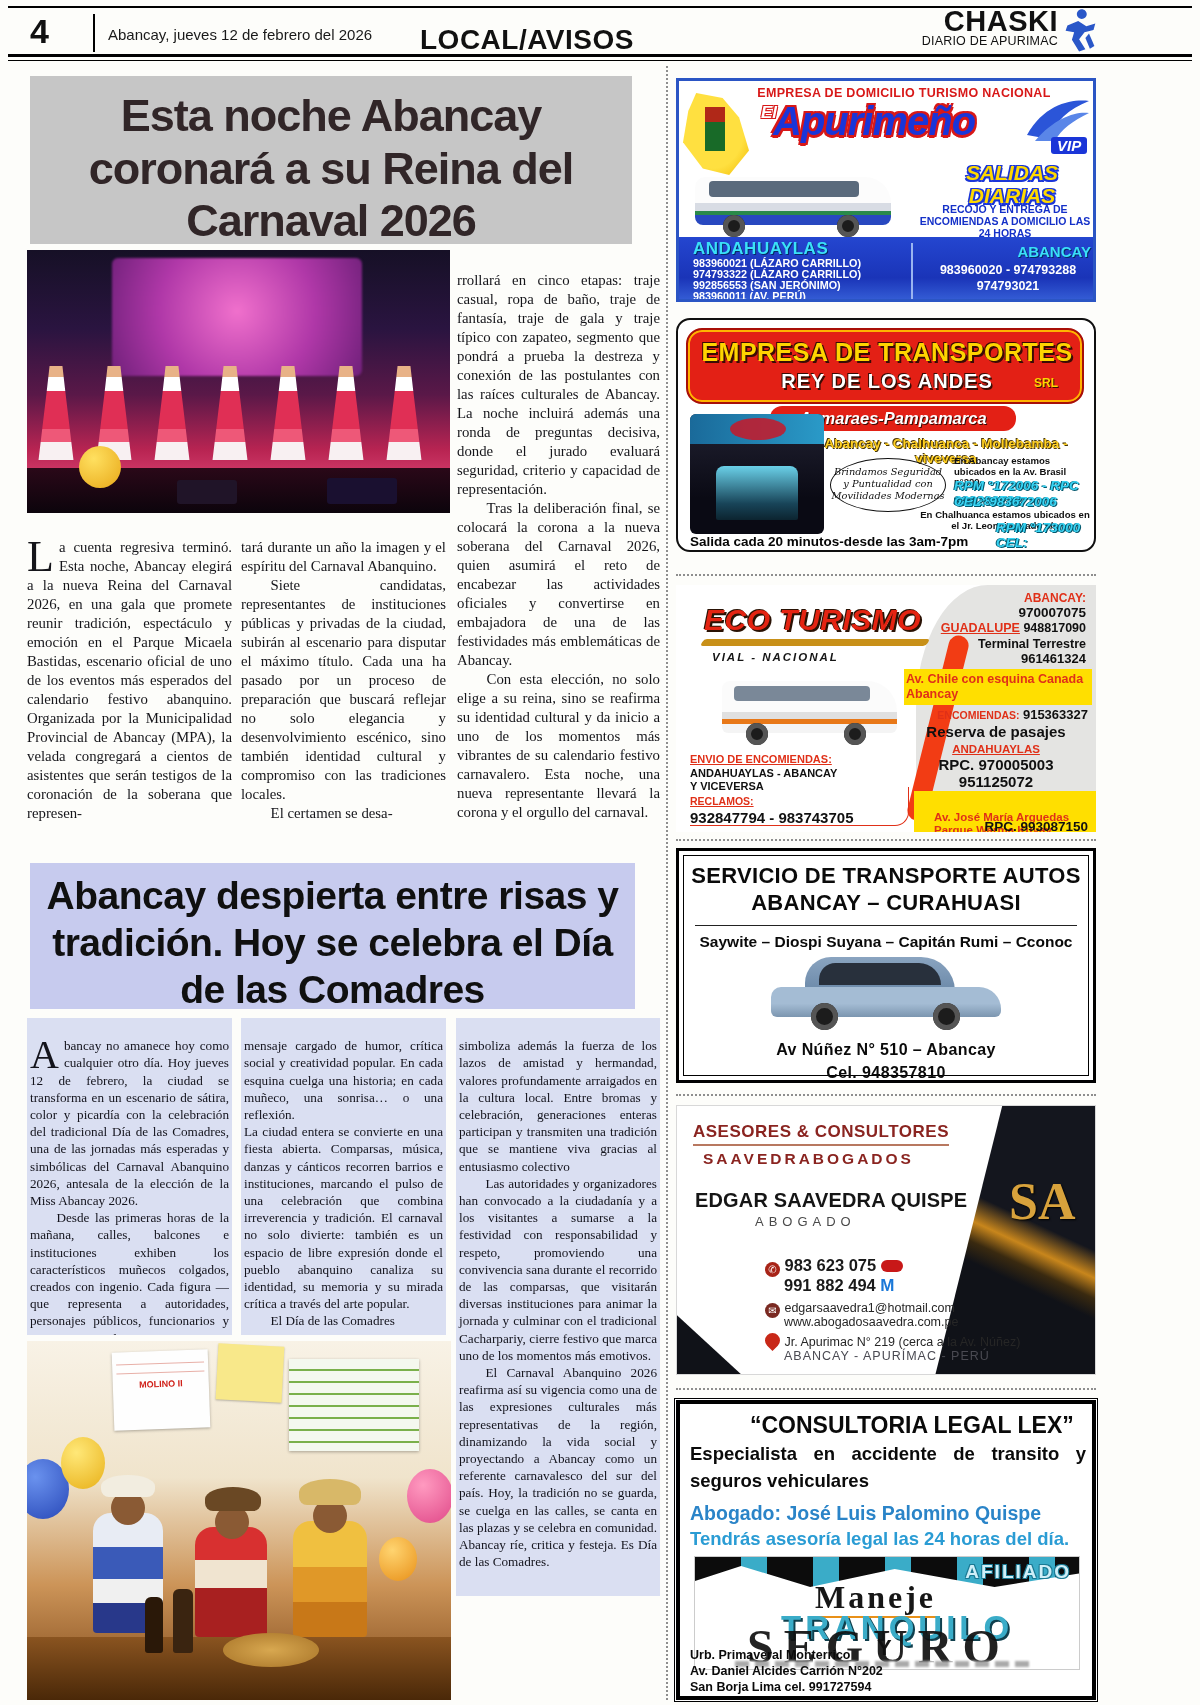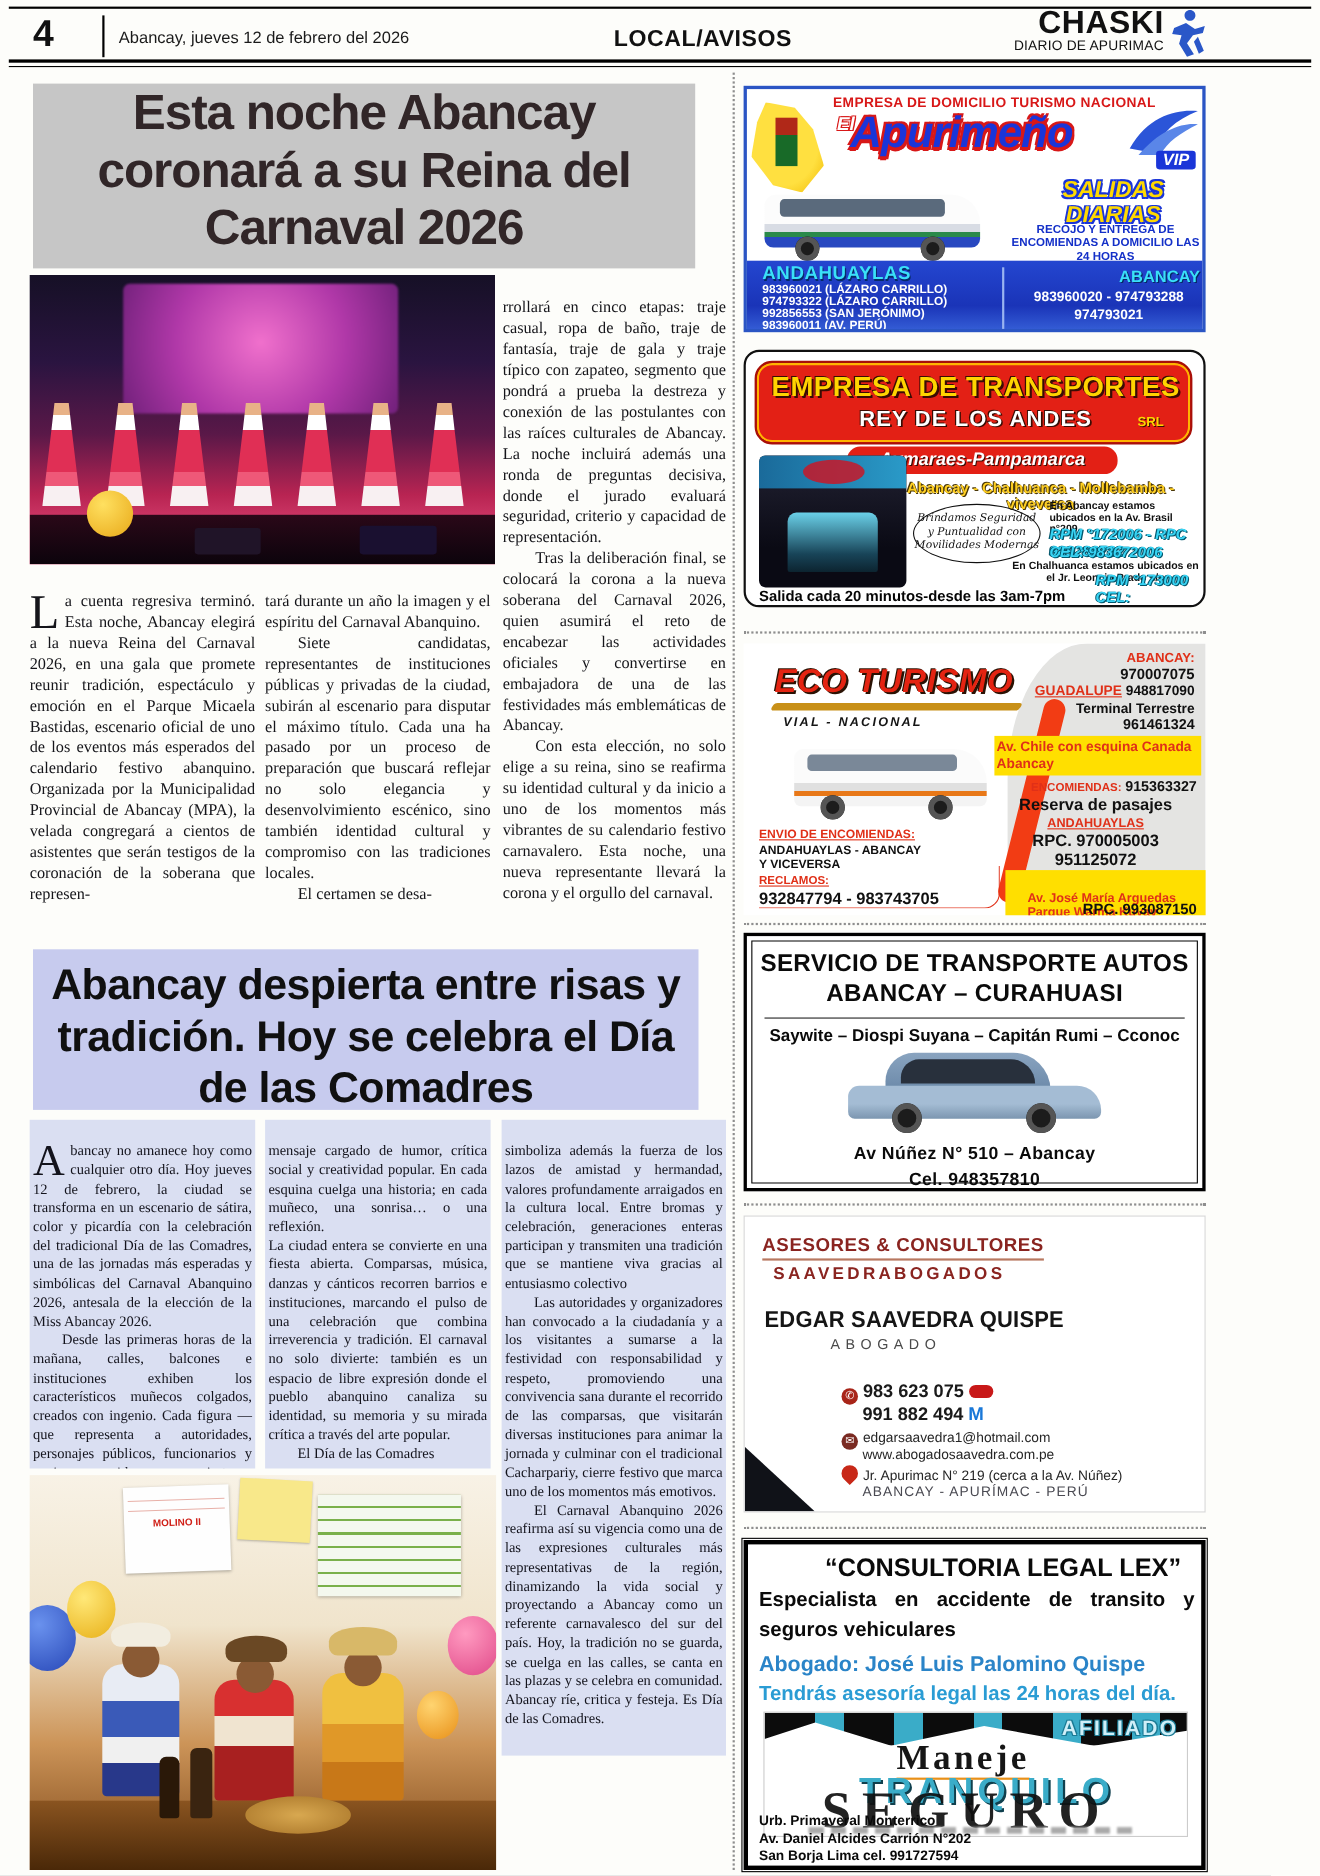--- a/index.html
+++ b/index.html
@@ -2,21 +2,21 @@
 <html><head>
 <meta charset="utf-8">
 <style>
   html,body{margin:0;padding:0;background:#d8d8d8}
   .page{position:relative;width:1200px;height:1705px;margin:0 auto;background:#fdfdfa;
         font-family:"Liberation Sans",sans-serif;overflow:hidden;color:#111}
   .abs{position:absolute}
   
   .pgnum{font-size:34px;font-weight:bold}
   .hdate{font-size:15px;color:#1a1a1a}
-  .hsection{font-size:21px;font-weight:bold;text-align:right;letter-spacing:.5px}
+  .hsection{font-size:28px;font-weight:bold;text-align:left;letter-spacing:.5px}
   .brand{font-size:29px;font-weight:bold;text-align:right;line-height:26px;letter-spacing:.5px}
   .brandsub{font-size:12.5px;text-align:right;letter-spacing:.2px}
   .rule{background:#000}
   
   .hl1{font-weight:bold;font-size:45px;line-height:1.17;text-align:center;color:#312628;letter-spacing:-1px}
   .hl2{font-weight:bold;font-size:39px;line-height:1.2;text-align:center;color:#101010;letter-spacing:-.5px}
   .bodytxt{font-family:"Liberation Serif",serif;font-size:14.8px;line-height:19px;
            text-align:justify;white-space:pre-line;color:#15151a;overflow:hidden}
   .bodytxt2{font-family:"Liberation Serif",serif;font-size:13.2px;line-height:17.2px;
            text-align:justify;white-space:pre-line;color:#13131c;overflow:hidden}
@@ -131,21 +131,21 @@
   <div class="abs brandsub" style="left:880px;top:34px;width:178px">DIARIO DE APURIMAC</div>
   <div class="abs" style="left:1062px;top:6px;width:36px;height:46px">
     <svg width="36" height="46" viewBox="0 0 40 50">
       <path d="M22 3c3 0 5.5 2.4 5.5 5.4S25 13.8 22 13.8s-5.5-2.4-5.5-5.4S19 3 22 3zM6 21l12-5 9 6 10-3-2 7-10 2.5-6 8 7 11-7 2.5-8-13 2.5-8.5L4 27z" fill="#2a57c8"></path>
       <path d="M30 30l6 14-5 3-5-12z" fill="#2a57c8"></path>
     </svg>
   </div>
   <div class="abs rule" style="left:8px;top:54px;width:1184px;height:3px"></div>
   <div class="abs rule" style="left:8px;top:60px;width:1184px;height:1px"></div>
 
-  <div class="abs hl1" style="left:30px;top:76px;width:602px;height:168px;background:#c6c6c6;padding-top:0;box-sizing:border-box">Esta noche Abancay coronará a su Reina del Carnaval 2026</div>
+  <div class="abs hl1" style="left:30px;top:76px;width:602px;height:168px;background:#c6c6c6;padding-top:14px;box-sizing:border-box">Esta noche Abancay coronará a su Reina del Carnaval 2026</div>
 
   <div class="abs" style="left:27px;top:250px;width:423px;height:263px;overflow:hidden;background:linear-gradient(180deg,#161026 0%,#2a1440 30%,#5a1848 55%,#b82452 76%,#e04878 92%)">
     <div class="abs" style="left:85px;top:8px;width:250px;height:118px;background:radial-gradient(circle at 50% 45%,#f070cc 0%,#b families038a8 55%,#70207a 100%);background:radial-gradient(circle at 50% 45%,#f070cc 0%,#b038a8 55%,#70207a 100%);border-radius:6px;filter:blur(1px)"></div>
     <div class="queen" style="left:6px"></div>
     <div class="queen" style="left:64px"></div>
     <div class="queen" style="left:122px"></div>
     <div class="queen" style="left:180px"></div>
     <div class="queen" style="left:238px"></div>
     <div class="queen" style="left:296px"></div>
     <div class="queen" style="left:354px"></div>
@@ -332,20 +332,23 @@
       <div class="abs" style="left:48px;top:6px;width:122px;height:22px;border-radius:18px 24px 0 0;background:#28303c"></div>
       <div class="abs" style="left:0;top:30px;width:230px;height:30px;border-radius:10px 22px 6px 6px;background:linear-gradient(180deg,#a4bcd4 0 55%,#7c96b0)"></div>
       <div class="van-wheel" style="left:40px;top:46px;width:27px;height:27px"></div>
       <div class="van-wheel" style="left:162px;top:46px;width:27px;height:27px"></div>
     </div>
     <div class="abs a4a" style="left:0;top:190px;width:414px">Av Núñez N° 510 – Abancay</div>
     <div class="abs a4a" style="left:0;top:213px;width:414px">Cel. 948357810</div>
   </div>
 
   <div class="abs ad5" style="left:676px;top:1105px;width:420px;height:270px;box-sizing:border-box">
+    <div class="abs" style="right:0;top:0;width:160px;height:270px;clip-path:polygon(42% 0,100% 0,100% 100%,0 100%);background:linear-gradient(205deg,#14161e 0 42%,#c8861c 50%,#3a2a10 56%,#101218 62%)">
+      <div class="abs a5mono" style="left:74px;top:66px">SA</div>
+    </div>
     <div class="abs" style="left:0;bottom:0;width:110px;height:84px;clip-path:polygon(0 30%,58% 100%,0 100%);background:linear-gradient(40deg,#101218 55%,#c8861c 62%,#101218 70%)"></div>
     <div class="abs a5h1" style="left:16px;top:16px">ASESORES &amp; CONSULTORES</div>
     <div class="abs a5h2" style="left:26px;top:44px">SAAVEDRABOGADOS</div>
     <div class="abs a5name" style="left:18px;top:82px">EDGAR SAAVEDRA QUISPE</div>
     <div class="abs a5role" style="left:78px;top:108px">ABOGADO</div>
     <div class="abs" style="left:88px;top:150px">
       <span class="icircle">✆</span>
       <span class="a5ph">983 623 075</span>
       <span style="display:inline-block;width:22px;height:12px;border-radius:7px;background:#c81818;vertical-align:-1px"></span>
     </div>

